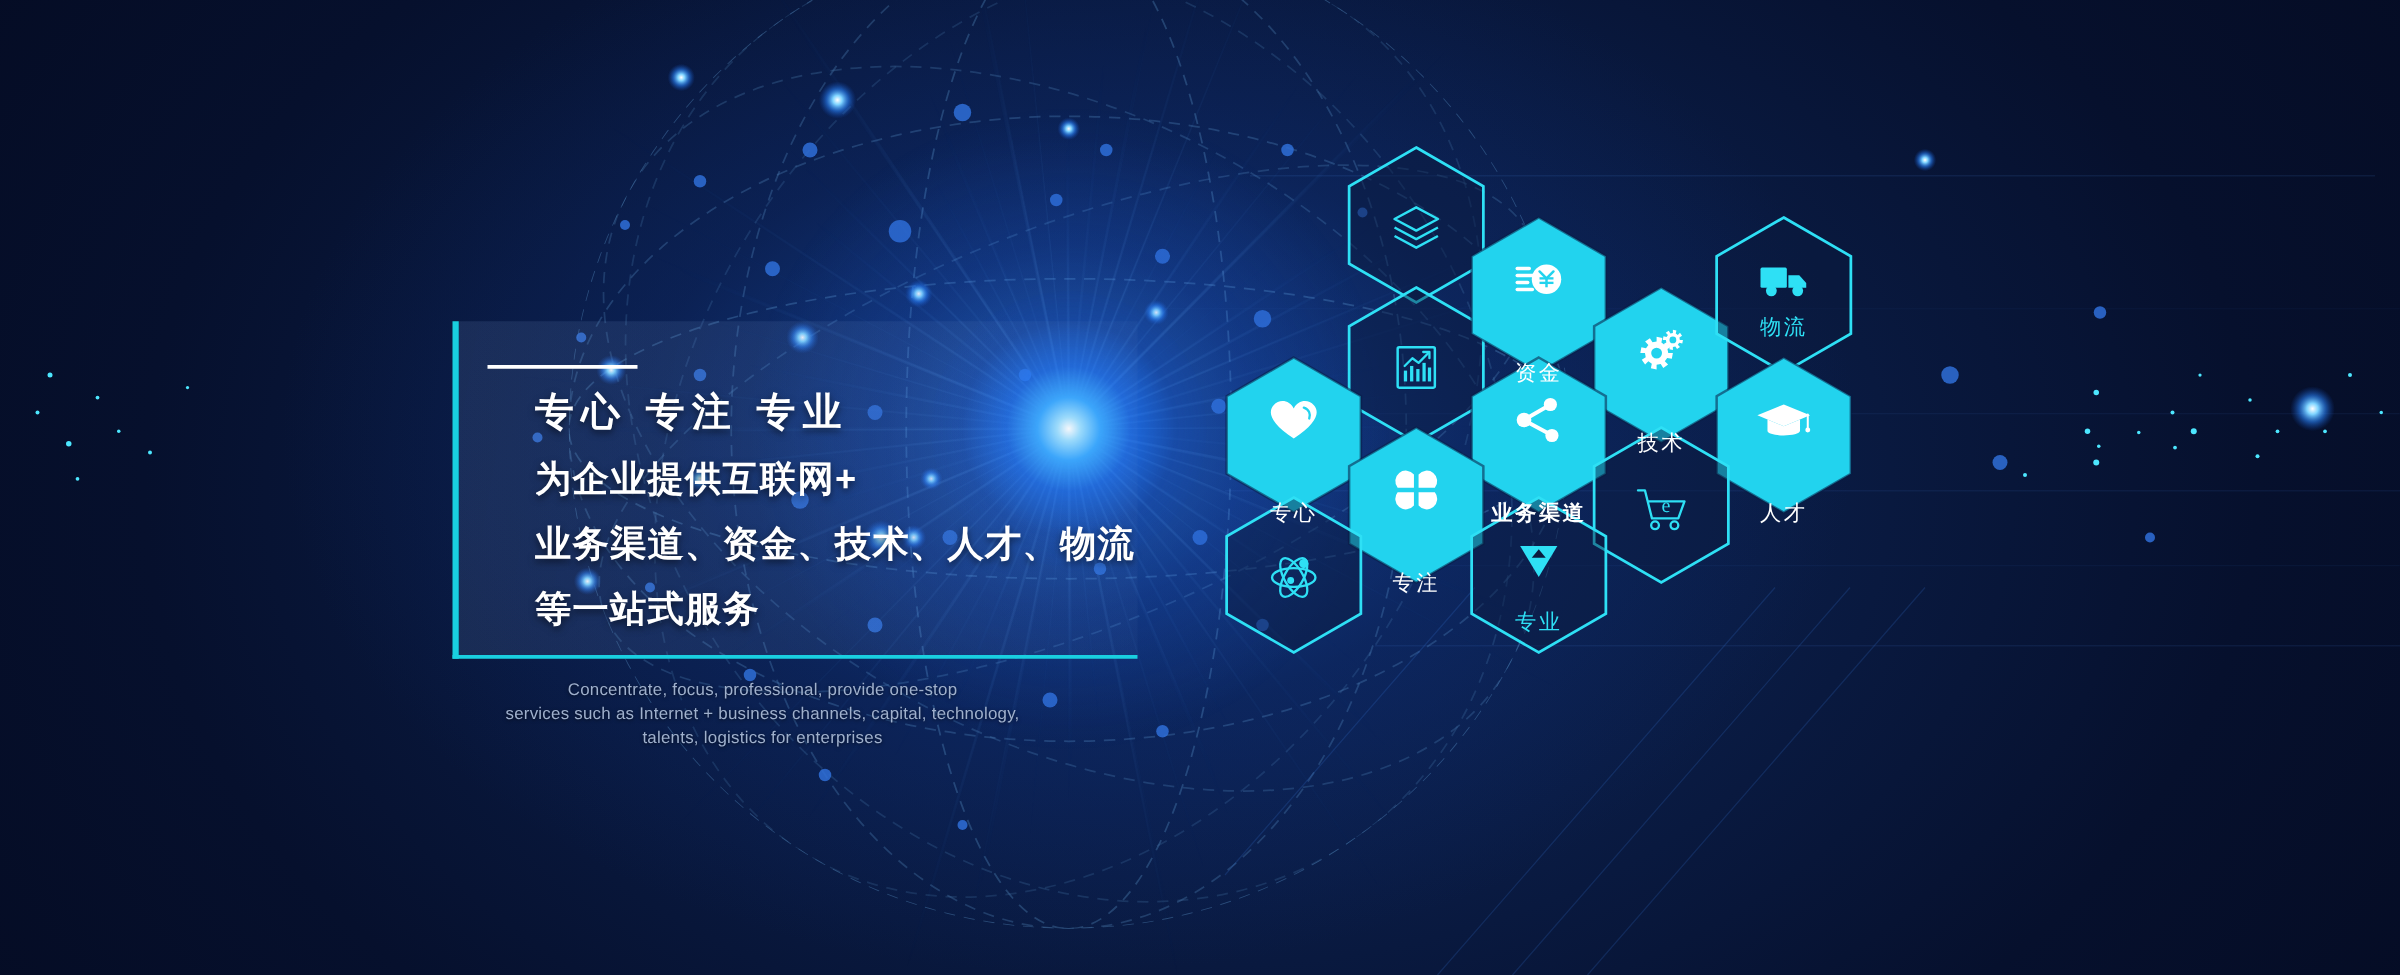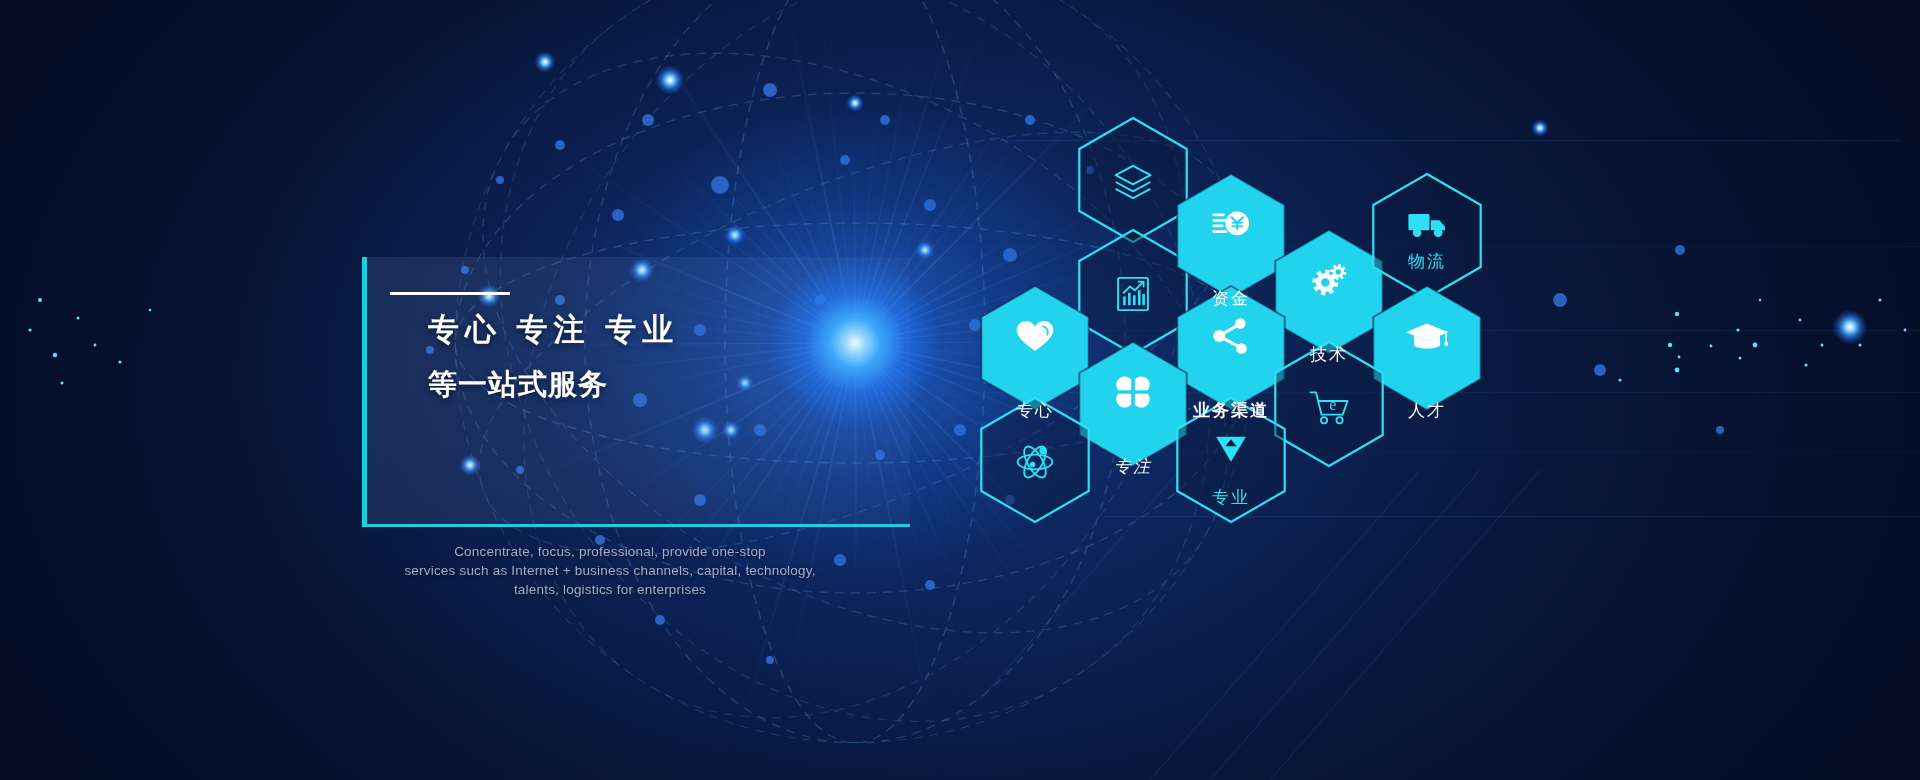--- a/index.html
+++ b/index.html
@@ -311,20 +311,22 @@
   <div class="starburst">
     <div class="burst-glow"></div>
     <div class="burst-core"></div>
   </div>
 
   <div class="panel"></div>
   <div class="rule"></div>
 
   <div class="headline">
     <span class="l l1">专心  专注  专业</span>
+    <span class="l l2">为企业提供互联网+</span>
+    <span class="l l3">业务渠道、资金、技术、人才、物流</span>
     <span class="l l4">等一站式服务</span>
   </div>
 
   <div class="subtitle">
     <span>Concentrate, focus, professional, provide one-stop</span>
     <span>services such as Internet + business channels, capital, technology,</span>
     <span>talents, logistics for enterprises</span>
   </div>
 
   <svg class="bg-svg" id="hexsvg" viewBox="0 0 1920 780">
@@ -471,17 +473,17 @@
         </g>
       </g>
     </svg>
   <div class="hexwrap" id="hexlabels">
       <div class="hexlabel filled" style="left: 1131px; top: 250px;">资金</div>
       <div class="hexlabel filled" style="left: 1229px; top: 306px;">技术</div>
       <div class="hexlabel outline" style="left: 1327px; top: 250px;">物流</div>
       <div class="hexlabel filled" style="left: 935px; top: 362px;">专心</div>
       <div class="hexlabel filled" style="left: 1131px; top: 362px; font-weight: bold;">业务渠道</div>
       <div class="hexlabel filled" style="left: 1327px; top: 362px;">人才</div>
-      <div class="hexlabel filled" style="left: 1033px; top: 418px; font-style: italic;">专注</div>
+      <div class="hexlabel filled" style="left: 1033px; top: 418px;">专注</div>
       <div class="hexlabel outline" style="left: 1131px; top: 486px;">专业</div>
     </div>
 
 </div>
 
 </body></html>

